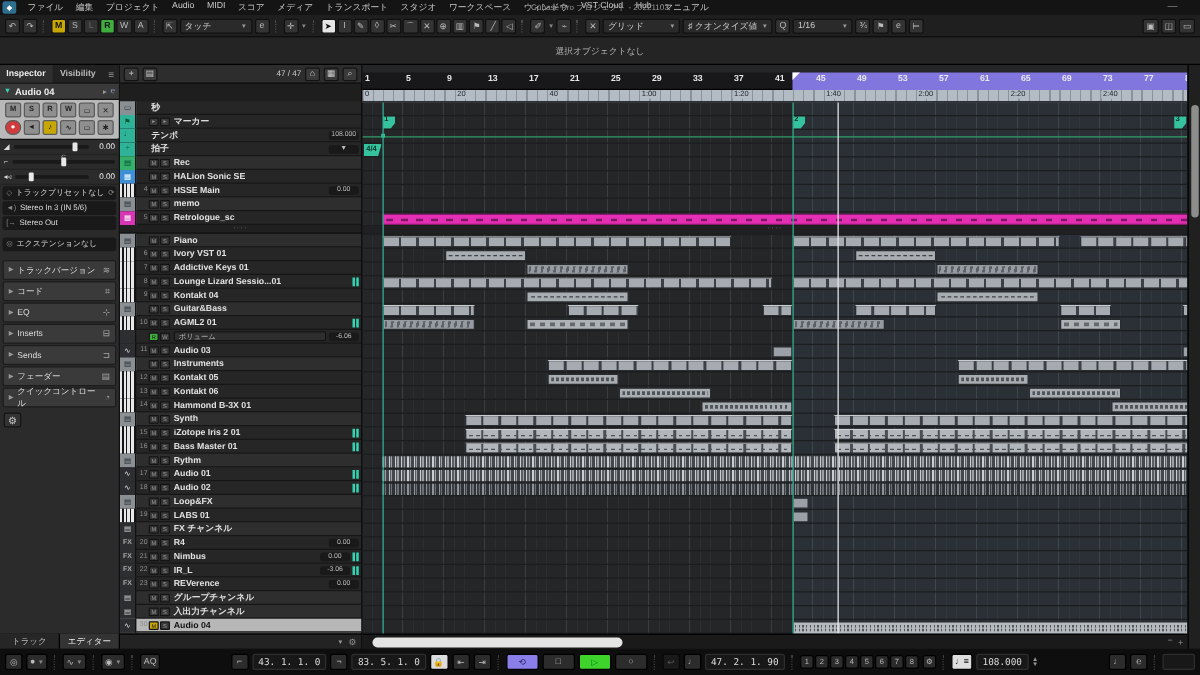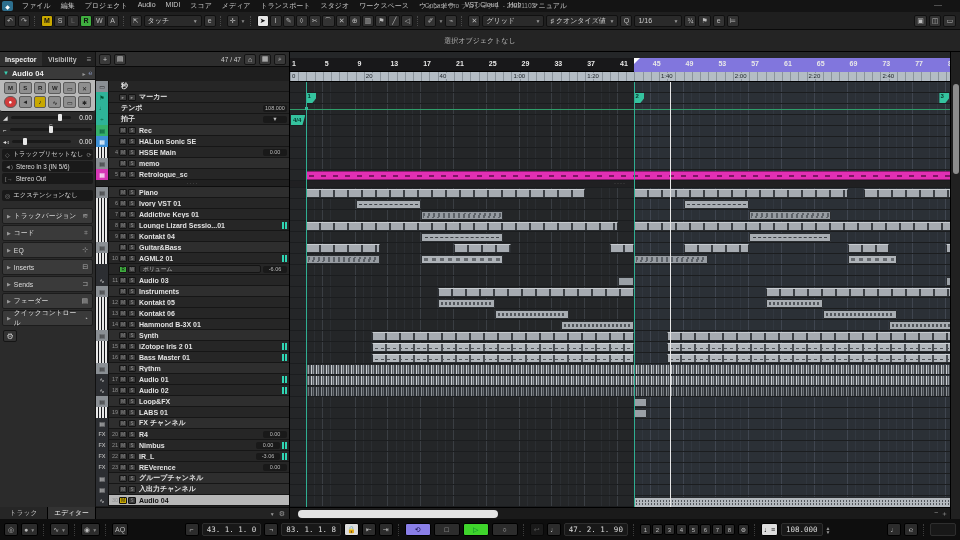--- a/index.html
+++ b/index.html
@@ -869,21 +869,21 @@
     <span class="tr-sep"></span>
     <span class="tr-btn">∿<span class="car">▼</span></span>
     <span class="tr-sep"></span>
     <span class="tr-btn">◉<span class="car">▼</span></span>
     <span class="tr-sep"></span>
     <span class="tr-btn">AQ</span>
     <span class="spacer"></span>
     <span class="tr-btn">⌐</span>
     <span class="tr-field">43. 1. 1.  0</span>
     <span class="tr-btn">¬</span>
-    <span class="tr-field">83. 1. 1.  8</span>
+    <span class="tr-field">83. 5. 1.  0</span>
     <span class="tr-btn" style="background:#ddd;color:#111;">🔒</span>
     <span class="tr-btn">⇤</span>
     <span class="tr-btn">⇥</span>
     <span class="tr-sep"></span>
     <span class="tr-btn cycle">⟲</span>
     <span class="tr-btn stopb">□</span>
     <span class="tr-btn play">▷</span>
     <span class="tr-btn recb">○</span>
     <span class="tr-sep"></span>
     <span class="tr-btn dimmed">↩</span>

